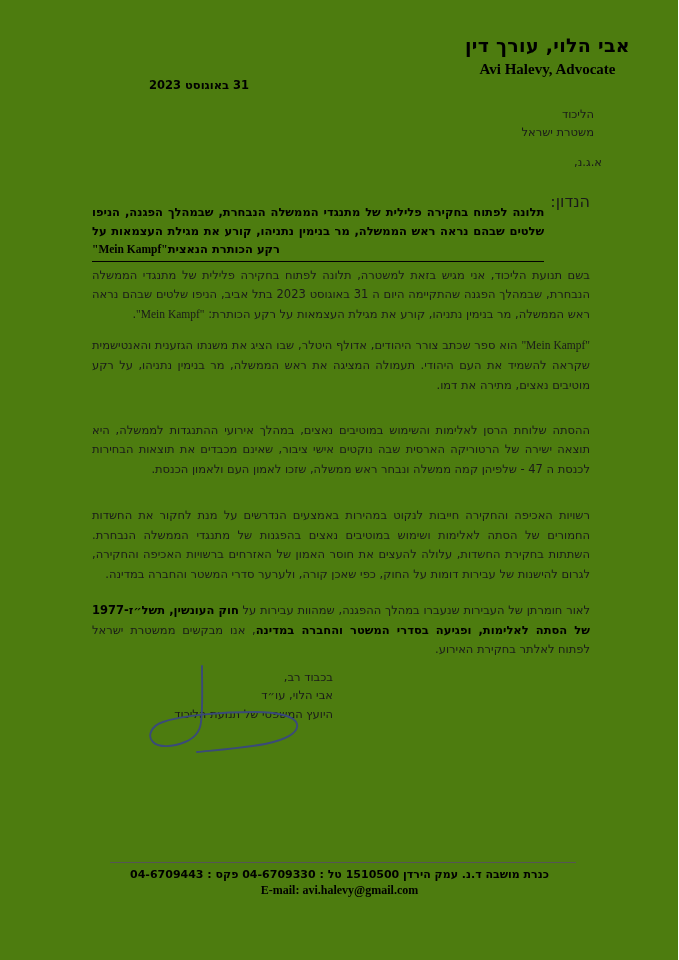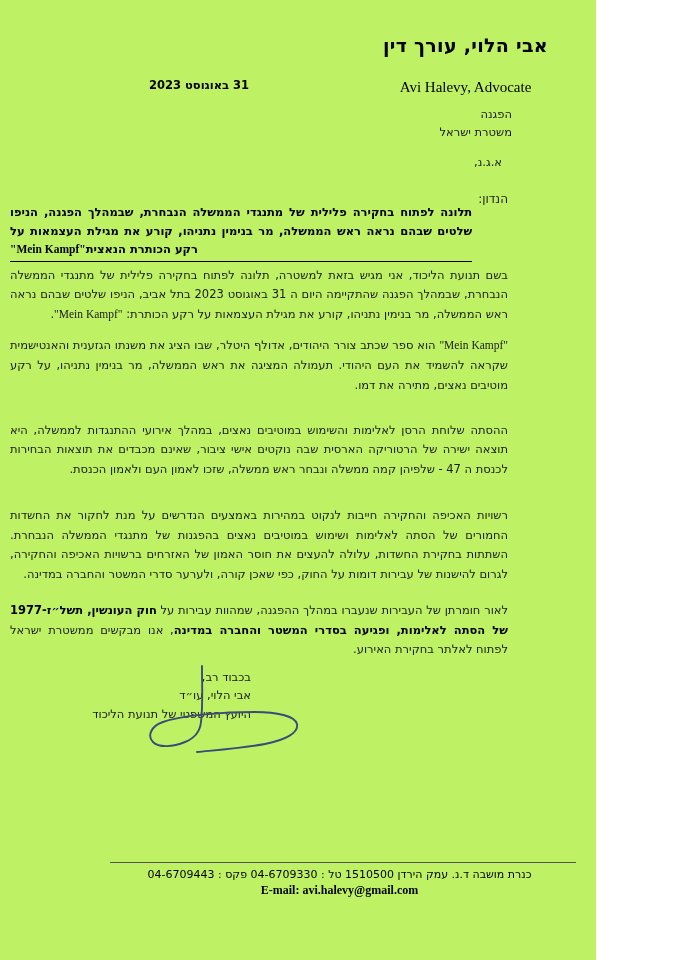--- a/index.html
+++ b/index.html
@@ -2,23 +2,23 @@
 <html lang="he"><head>
 <meta charset="utf-8">
 <style>
   html, body {
     margin: 0;
     padding: 0;
     background: #ffffff;
   }
   .page {
     position: relative;
-    width: 596px;
+    width: 678px;
     height: 960px;
-    background: #bef264;
+    background: #4d7c0f;
     font-family: "DejaVu Sans", sans-serif;
     color: #111111;
     overflow: hidden;
     box-sizing: border-box;
   }
 
   
   .letterhead {
     position: absolute;
     top: 34px;
@@ -30,22 +30,22 @@
     font-family: "DejaVu Sans", sans-serif;
     font-size: 19px;
     font-weight: bold;
     letter-spacing: 0.3px;
     line-height: 1.25;
     color: #000;
   }
   .letterhead-en {
     font-family: "Liberation Serif", serif;
     font-size: 15px;
-    font-weight: normal;
-    margin-top: 21px;
+    font-weight: bold;
+    margin-top: 3px;
     color: #000;
     direction: ltr;
   }
 
   
   .date-line {
     position: absolute;
     top: 78px;
     left: 113px;
     font-size: 11.5px;
@@ -62,39 +62,39 @@
     right: 84px;
     direction: rtl;
     text-align: right;
     font-size: 11.5px;
     line-height: 1.55;
     color: #1a1a1a;
   }
   .greeting {
     position: absolute;
     top: 155px;
-    right: 94px;
+    right: 76px;
     direction: rtl;
     font-size: 11.5px;
     color: #1a1a1a;
   }
 
   
   .subject-block {
     position: absolute;
     top: 191px;
     right: 88px;
     width: 498px;
     direction: rtl;
     display: flex;
     align-items: flex-start;
     gap: 6px;
   }
   .subject-label {
-    font-size: 12px;
+    font-size: 16px;
     flex: 0 0 auto;
     padding-top: 1px;
     color: #1a1a1a;
   }
   .subject-text {
     flex: 1 1 auto;
     font-size: 11.5px;
     font-weight: bold;
     line-height: 1.62;
     text-align: justify;
@@ -175,21 +175,21 @@
     position: absolute;
     top: 868px;
     left: 0;
     width: 679px;
     text-align: center;
     color: #000;
   }
   .footer-addr {
     direction: rtl;
     font-size: 11px;
-    font-weight: normal;
+    font-weight: bold;
     margin-bottom: 2px;
   }
   .footer-email {
     font-family: "Liberation Serif", serif;
     font-size: 12px;
     font-weight: bold;
     direction: ltr;
   }
 </style>
 </head>
@@ -198,21 +198,21 @@
 <div class="page">
 
   <div class="letterhead">
     <div class="letterhead-he">אבי הלוי, עורך דין</div>
     <div class="letterhead-en">Avi Halevy, Advocate</div>
   </div>
 
   <div class="date-line">31 באוגוסט 2023</div>
 
   <div class="addressee">
-    <div>הפגנה</div>
+    <div>הליכוד</div>
     <div>משטרת ישראל</div>
   </div>
   <div class="greeting">א.ג.נ,</div>
 
   <div class="subject-block">
     <div class="subject-label">הנדון:</div>
     <div class="subject-text">
       <span>תלונה לפתוח בחקירה פלילית של מתנגדי הממשלה הנבחרת, שבמהלך הפגנה, הניפו</span>
       <span>שלטים שבהם נראה ראש הממשלה, מר בנימין נתניהו, קורע את מגילת העצמאות על</span>
       <span>רקע הכותרת הנאצית</span><span class="latin">"Mein Kampf"</span>

